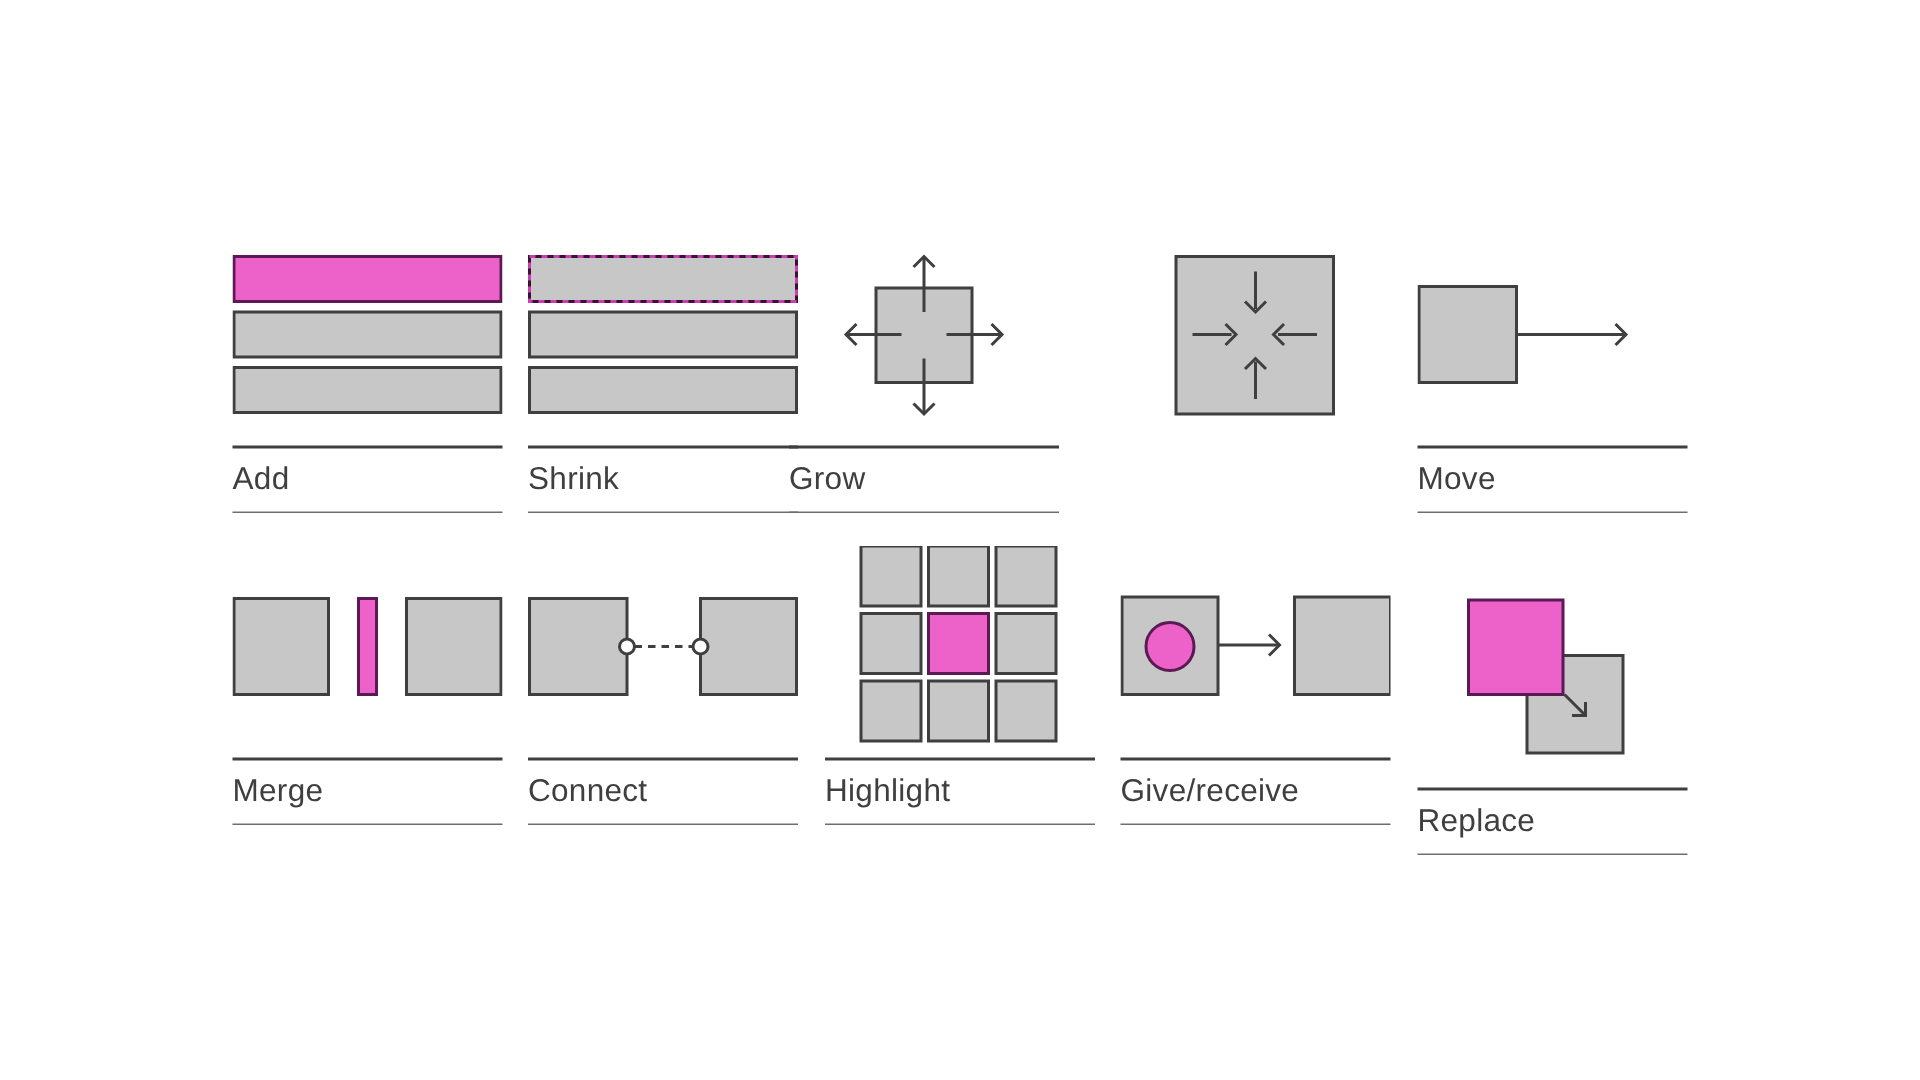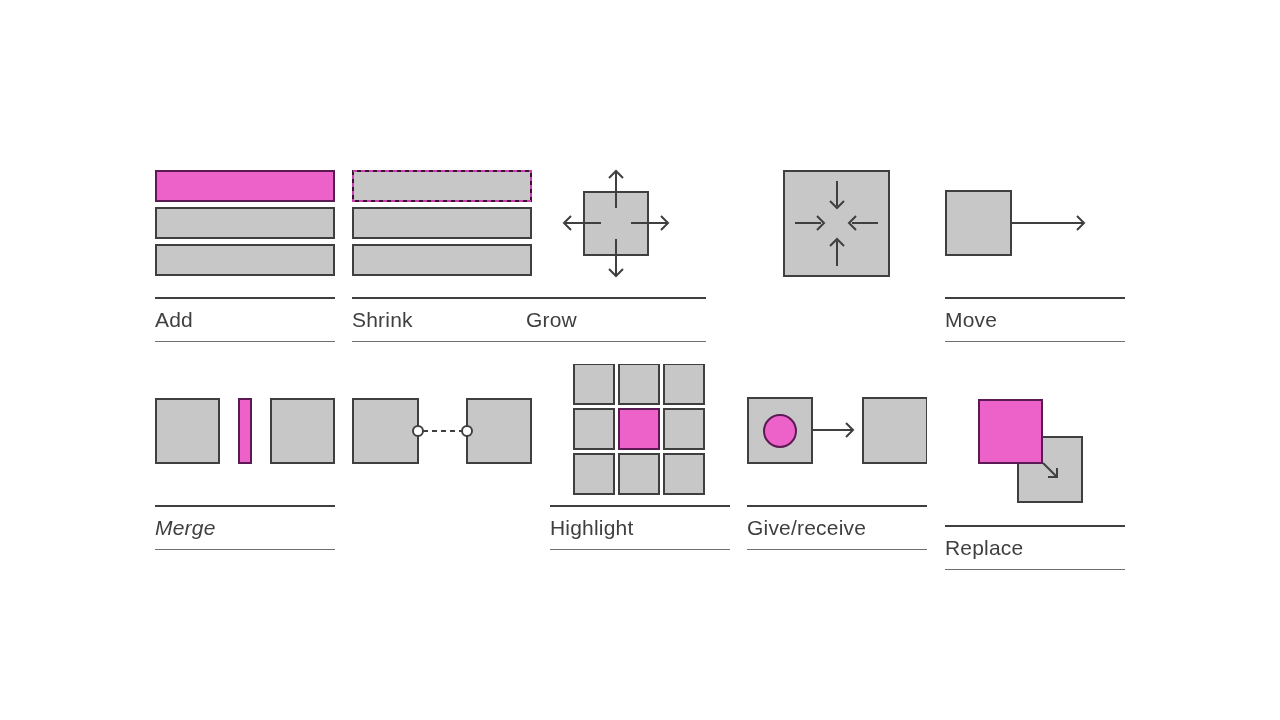--- a/index.html
+++ b/index.html
@@ -93,39 +93,42 @@
     <svg class="art" width="180" height="137" viewBox="0 0 180 137">
       <rect class="sq" x="1" y="31" width="65" height="64"></rect>
       <line class="ln" x1="66" y1="63" x2="139" y2="63"></line>
       <polyline class="ln" points="132,56 139,63 132,70"></polyline>
     </svg>
     <div class="caption">
       <span class="label">Move</span>
     </div>
   </div>
 
-  <div class="tile" style="left:155px; top:364px;font-style:italic;">
+  <div class="tile" style="left:155px; top:364px;">
     <svg class="art" width="180" height="141" viewBox="0 0 180 141">
       <rect class="sq" x="1" y="35" width="63" height="64"></rect>
       <rect class="pinksq" x="84" y="35" width="12" height="64"></rect>
       <rect class="sq" x="116" y="35" width="63" height="64"></rect>
     </svg>
     <div class="caption">
       <span class="label">Merge</span>
     </div>
   </div>
 
   <div class="tile" style="left:352px; top:364px;">
     <svg class="art" width="180" height="141" viewBox="0 0 180 141">
       <rect class="sq" x="1" y="35" width="65" height="64"></rect>
       <rect class="sq" x="115" y="35" width="64" height="64"></rect>
       <line class="dashln" x1="71" y1="67" x2="111" y2="67"></line>
       <circle class="node" cx="66" cy="67" r="5"></circle>
       <circle class="node" cx="115" cy="67" r="5"></circle>
     </svg>
+    <div class="caption">
+      <span class="label">Connect</span>
+    </div>
   </div>
 
   <div class="tile" style="left:550px; top:364px;">
     <svg class="art" width="180" height="141" viewBox="0 0 180 141">
       <rect class="sq" x="24" y="0" width="40" height="40"></rect>
       <rect class="sq" x="69" y="0" width="40" height="40"></rect>
       <rect class="sq" x="114" y="0" width="40" height="40"></rect>
       <rect class="sq" x="24" y="45" width="40" height="40"></rect>
       <rect class="pinksq" x="69" y="45" width="40" height="40"></rect>
       <rect class="sq" x="114" y="45" width="40" height="40"></rect>

